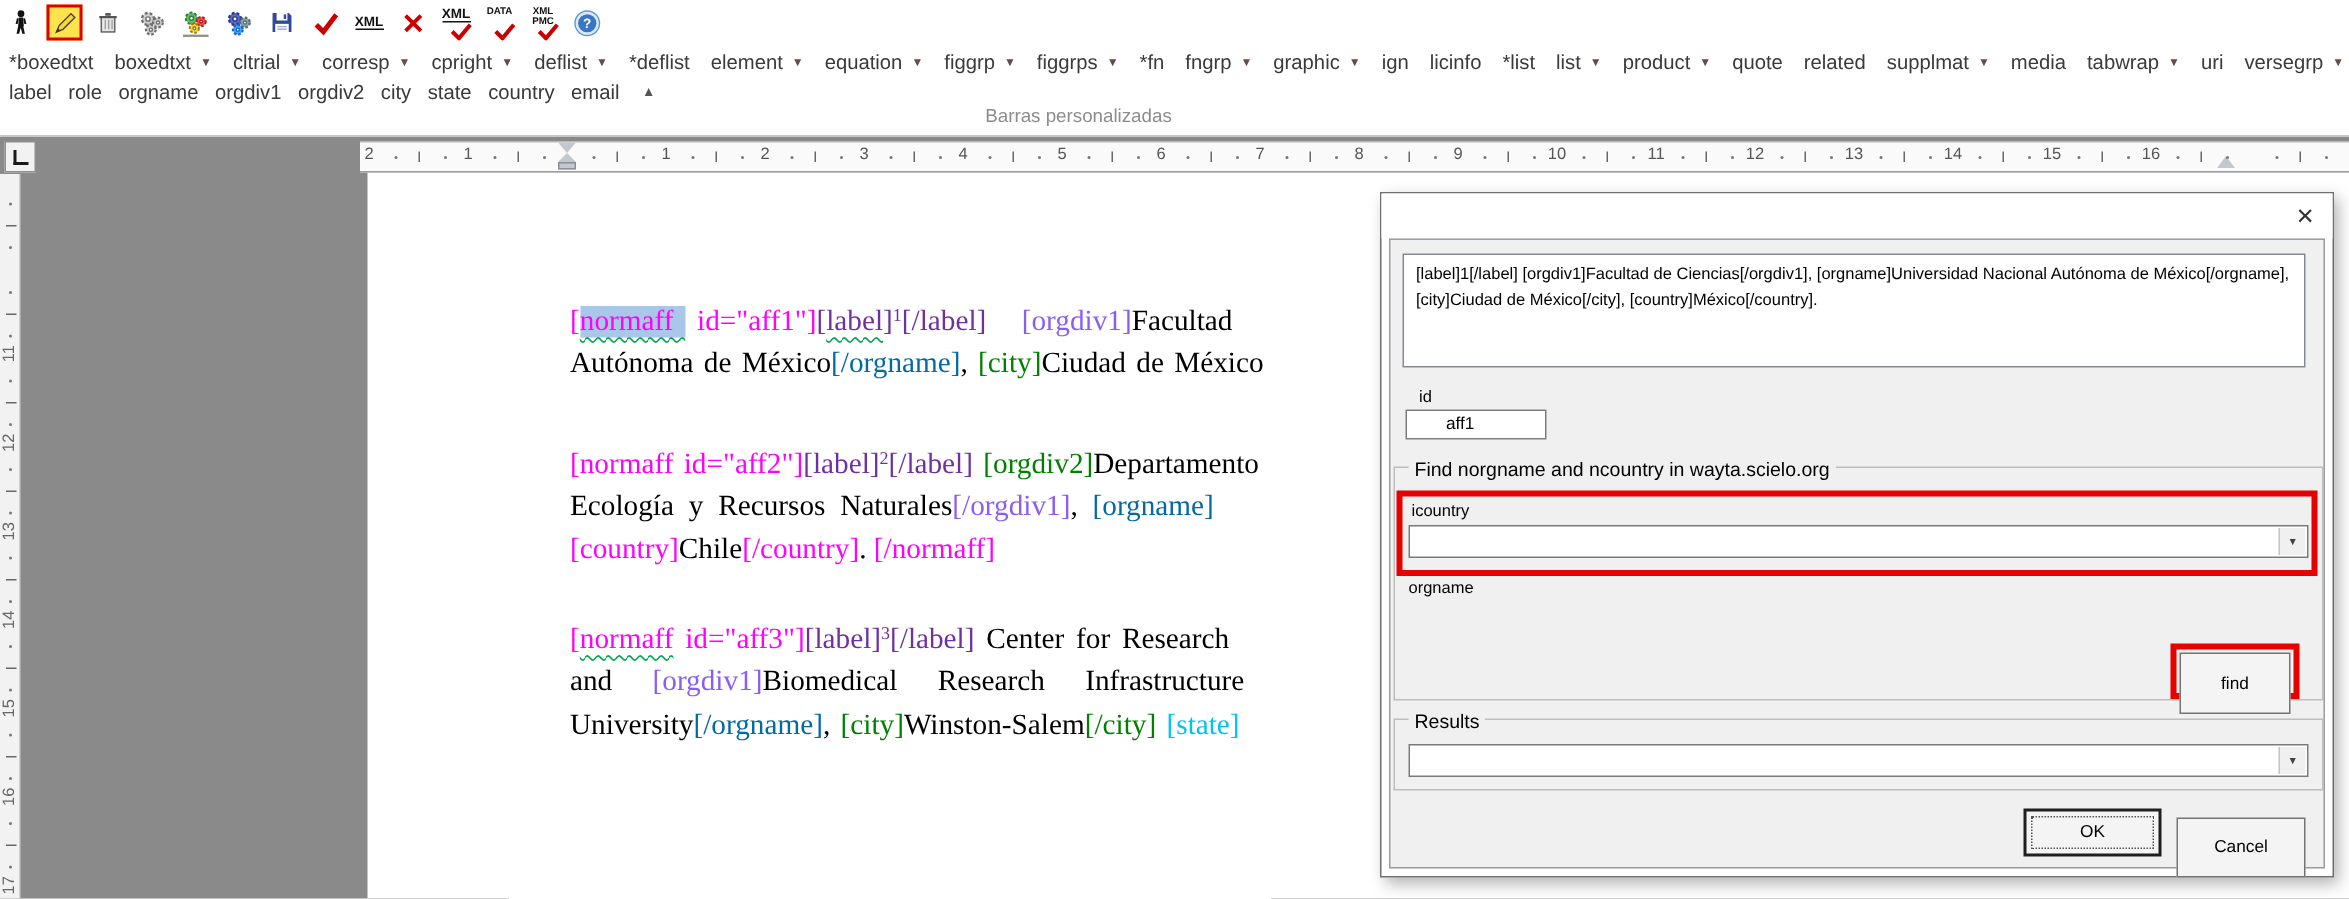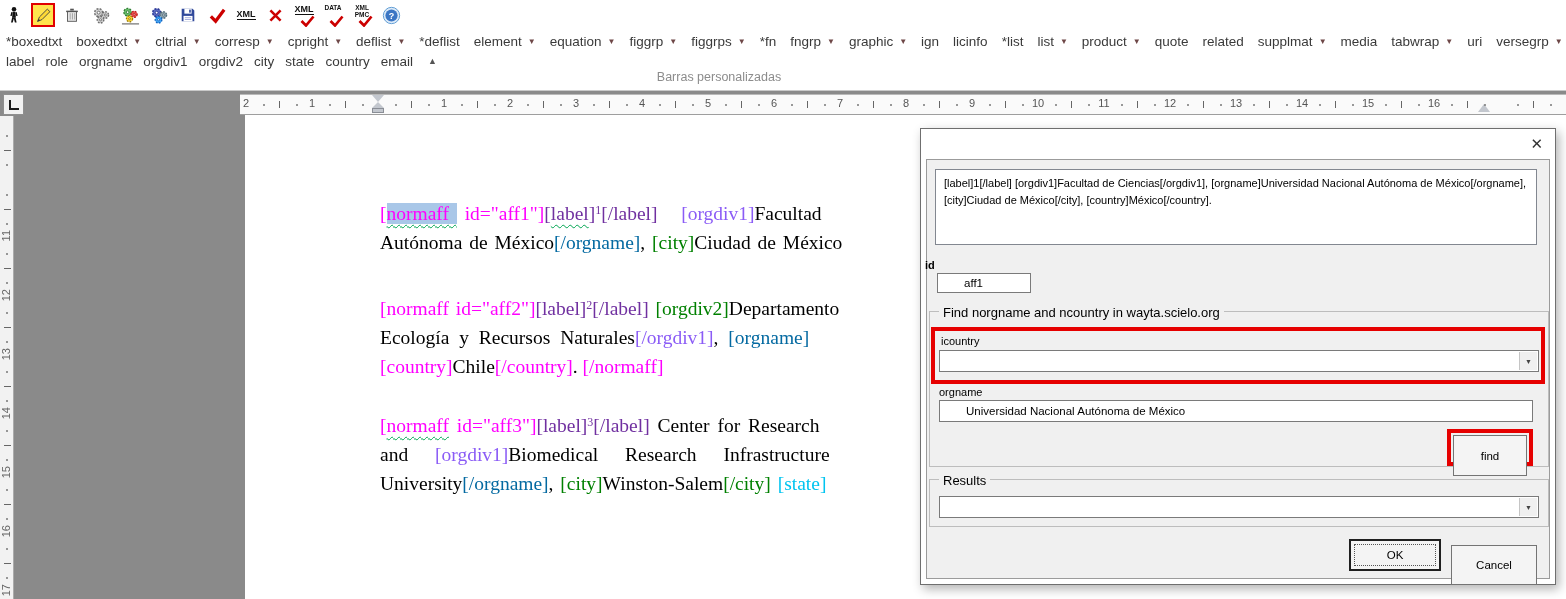--- a/index.html
+++ b/index.html
@@ -445,34 +445,33 @@
 </div>
 
 <div class="dialog">
   <div class="dlg-title">
     <span class="dlg-close">✕</span>
   </div>
   <div class="dlg-client"></div>
 
   <div class="dlg-textarea">[label]1[/label] [orgdiv1]Facultad de Ciencias[/orgdiv1], [orgname]Universidad Nacional Autónoma de México[/orgname], [city]Ciudad de México[/city], [country]México[/country].</div>
 
-  <div class="dlg-label" style="left:4px;top:130px;font-weight:bold;">id</div>
+  <div class="dlg-label" style="left:25px;top:130px;">id</div>
   <div class="dlg-input" style="left:16px;top:144px;width:94px;height:20px;">aff1</div>
 
   <div class="groupbox" style="left:8px;top:182px;width:620px;height:156px;">
     <span class="gb-label">Find norgname and ncountry in wayta.scielo.org</span>
   </div>
   <div class="red-rect" style="left:10px;top:198px;width:614px;height:57px;"></div>
   <div class="dlg-label" style="left:20px;top:206px;">icountry</div>
   <div class="combo" style="left:18px;top:221px;width:600px;height:22px;">
     <span style="font-size:11.5px;padding-left:8px;line-height:20px;"></span>
     <span class="dd">▼</span>
   </div>
   <div class="dlg-label" style="left:18px;top:257px;">orgname</div>
-  <div class="dlg-input" style="left:18px;top:271px;width:594px;height:22px;">Universidad Nacional Autónoma de México</div>
   <div class="red-rect" style="left:526px;top:300px;width:86px;height:37px;"></div>
   <div class="btn" style="left:532px;top:306px;width:74px;height:41px;">find</div>
 
   <div class="groupbox" style="left:8px;top:350px;width:620px;height:48px;">
     <span class="gb-label">Results</span>
   </div>
   <div class="combo" style="left:18px;top:367px;width:600px;height:22px;">
     <span style="font-size:11.5px;padding-left:8px;line-height:20px;"></span>
     <span class="dd">▼</span>
   </div>

